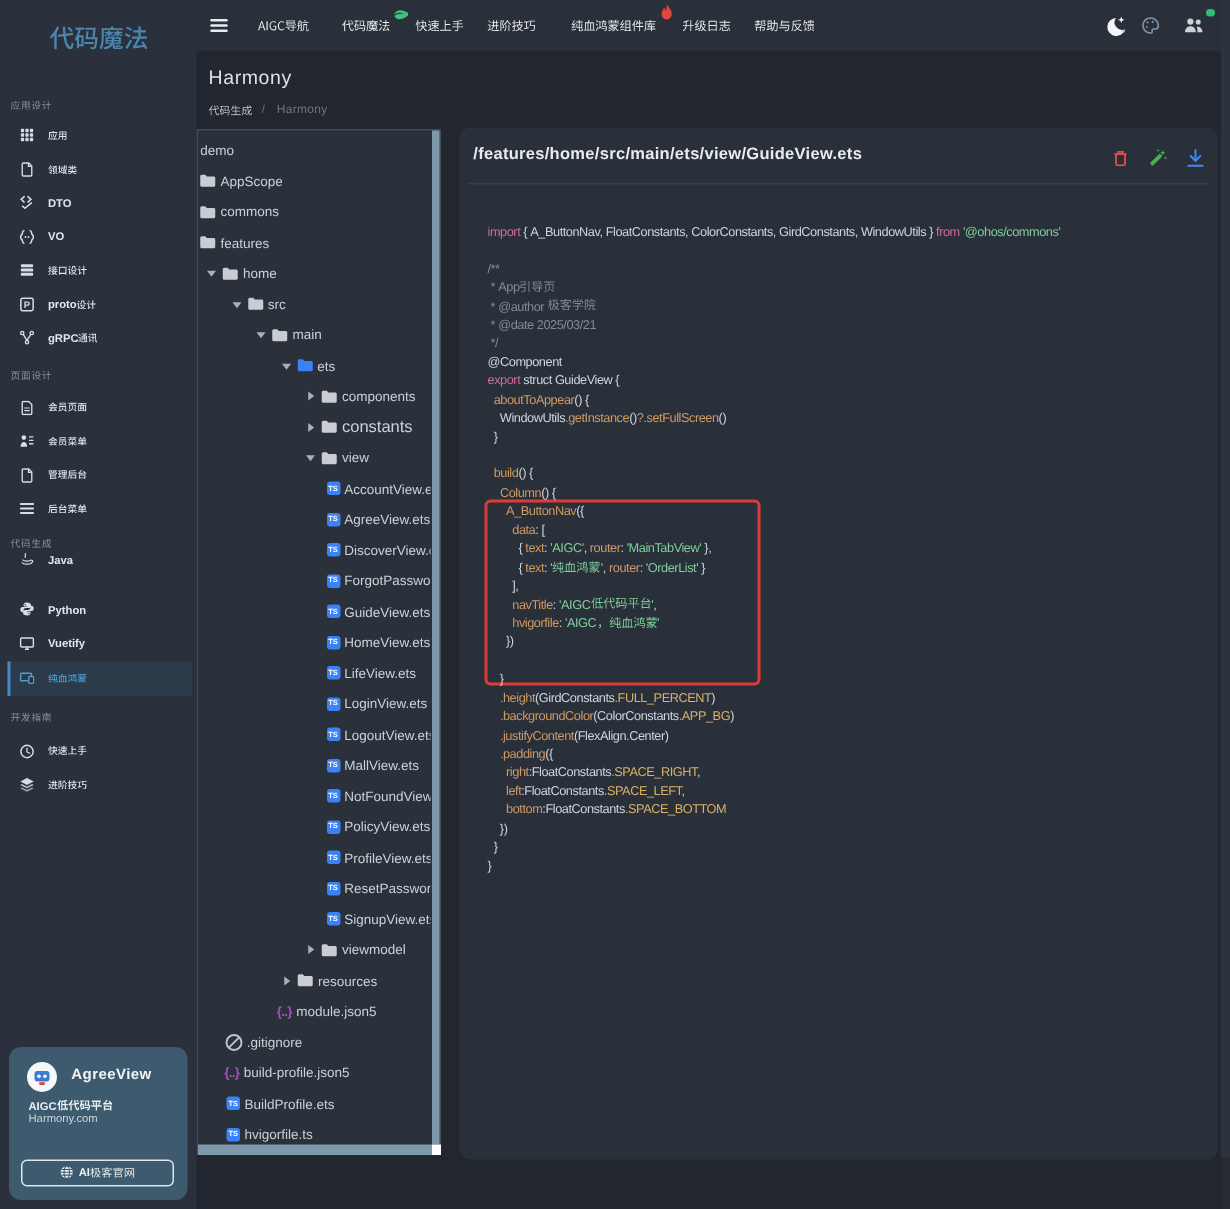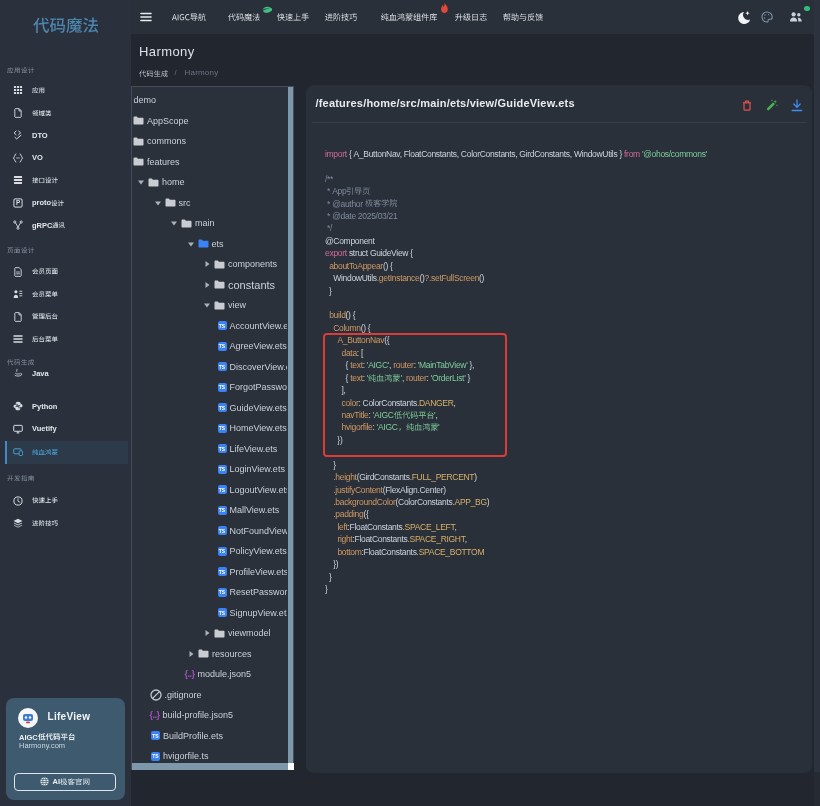--- a/index.html
+++ b/index.html
@@ -302,36 +302,35 @@
     <div style="height:12.45px;line-height:12.45px;white-space:pre"></div>
     <div style="height:12.45px;line-height:12.45px;white-space:pre"><span style="color:#ced4de">&nbsp;&nbsp;</span><span style="color:#cf9a63">build</span><span style="color:#ced4de">()&nbsp;{</span></div>
     <div style="height:12.45px;line-height:12.45px;white-space:pre"><span style="color:#ced4de">&nbsp;&nbsp;&nbsp;&nbsp;</span><span style="color:#cf9a63">Column</span><span style="color:#ced4de">()&nbsp;{</span></div>
     <div style="height:12.45px;line-height:12.45px;white-space:pre"><span style="color:#ced4de">&nbsp;&nbsp;&nbsp;&nbsp;&nbsp;&nbsp;</span><span style="color:#cf9a63">A_ButtonNav</span><span style="color:#ced4de">({</span></div>
     <div style="height:12.45px;line-height:12.45px;white-space:pre"><span style="color:#ced4de">&nbsp;&nbsp;&nbsp;&nbsp;&nbsp;&nbsp;&nbsp;&nbsp;</span><span style="color:#cf9a63">data</span><span style="color:#ced4de">:&nbsp;[</span></div>
     <div style="height:12.45px;line-height:12.45px;white-space:pre"><span style="color:#ced4de">&nbsp;&nbsp;&nbsp;&nbsp;&nbsp;&nbsp;&nbsp;&nbsp;&nbsp;&nbsp;{&nbsp;</span><span style="color:#cf9a63">text</span><span style="color:#ced4de">:&nbsp;</span><span style="color:#7fcf9b">'AIGC'</span><span style="color:#ced4de">,&nbsp;</span><span style="color:#cf9a63">router</span><span style="color:#ced4de">:&nbsp;</span><span style="color:#7fcf9b">'MainTabView'</span><span style="color:#ced4de">&nbsp;},</span></div>
     <div style="height:12.45px;line-height:12.45px;white-space:pre"><span style="color:#ced4de">&nbsp;&nbsp;&nbsp;&nbsp;&nbsp;&nbsp;&nbsp;&nbsp;&nbsp;&nbsp;{&nbsp;</span><span style="color:#cf9a63">text</span><span style="color:#ced4de">:&nbsp;</span><span style="color:#7fcf9b">'</span><svg class="cjk" style="vertical-align:-1px" width="32.4" height="8.1" viewBox="0 -7.1 32.4 8.1">
         <path fill="#7fcf9b" d="M0.4 -0.4 0.5 0.1C1.3 -0 2.3 -0.3 3.3 -0.6L3.2 -1.1C2.2 -0.8 1.1 -0.6 0.4 -0.4ZM0.5 -3.4C0.6 -3.5 0.8 -3.5 1.9 -3.7C1.5 -3.1 1.2 -2.7 1 -2.6C0.8 -2.3 0.6 -2 0.4 -2C0.5 -1.9 0.6 -1.6 0.6 -1.5C0.8 -1.6 1 -1.7 3.2 -2.1C3.2 -2.2 3.2 -2.4 3.2 -2.6L1.4 -2.3C2.1 -3 2.7 -3.9 3.3 -4.8L2.8 -5.1C2.6 -4.8 2.4 -4.5 2.2 -4.2L1.1 -4.1C1.6 -4.8 2.1 -5.7 2.4 -6.6L1.9 -6.8C1.6 -5.8 1 -4.8 0.8 -4.5C0.6 -4.2 0.5 -4 0.3 -4C0.4 -3.8 0.5 -3.5 0.5 -3.4ZM3.5 -4.4V-1.6H5.2V-0.5C5.2 0.2 5.2 0.3 5.4 0.5C5.6 0.6 5.8 0.6 6.1 0.6C6.2 0.6 6.6 0.6 6.8 0.6C7 0.6 7.2 0.6 7.4 0.5C7.5 0.5 7.6 0.4 7.7 0.2C7.8 0 7.8 -0.3 7.8 -0.7C7.6 -0.7 7.4 -0.8 7.3 -0.9C7.2 -0.6 7.2 -0.3 7.2 -0.2C7.2 -0.1 7.1 -0 7 0C7 0 6.8 0 6.7 0C6.5 0 6.3 0 6.2 0C6.1 0 6 0 5.9 -0C5.8 -0.1 5.8 -0.2 5.8 -0.5V-1.6H6.8V-1.1H7.4V-4.4H6.8V-2.2H5.8V-5.2H7.7V-5.7H5.8V-6.8H5.2V-5.7H3.4V-5.2H5.2V-2.2H4.1V-4.4Z M9.2 -5.2V-0.4H8.4V0.2H15.9V-0.4H15.1V-5.2H11.8C12 -5.6 12.2 -6.2 12.4 -6.6L11.7 -6.8C11.6 -6.3 11.3 -5.7 11.1 -5.2ZM9.8 -0.4V-4.6H11V-0.4ZM11.6 -0.4V-4.6H12.8V-0.4ZM13.3 -0.4V-4.6H14.5V-0.4Z M16.7 -6.4C17.1 -6.1 17.5 -5.7 17.7 -5.4L18.1 -5.7C17.9 -6 17.5 -6.4 17.1 -6.7ZM16.5 -4.1C16.9 -3.8 17.4 -3.4 17.6 -3.1L18 -3.5C17.8 -3.8 17.3 -4.2 16.9 -4.4ZM16.6 0.2 17.1 0.5C17.4 -0.2 17.8 -1.2 18.1 -2L17.6 -2.3C17.3 -1.4 16.9 -0.4 16.6 0.2ZM20.2 -1.5V-0.9H22.9V-1.5ZM21.4 -5C21.7 -4.7 22 -4.4 22.2 -4.1L22.6 -4.4C22.4 -4.7 22 -5 21.7 -5.3ZM18.1 -1.6 18.3 -1C18.9 -1.3 19.7 -1.7 20.4 -2L20.3 -2.5L19.5 -2.2V-5.2H20.3V-5.8H18.2V-5.2H19V-1.9ZM23.2 -6.1H21.9C22 -6.3 22.1 -6.5 22.2 -6.7L21.6 -6.8C21.5 -6.6 21.4 -6.3 21.3 -6.1H20.6V-2.3H23.2C23.2 -0.7 23.1 -0.1 23 0C22.9 0.1 22.9 0.1 22.7 0.1C22.6 0.1 22.2 0.1 21.8 0.1C21.9 0.2 22 0.4 22 0.6C22.4 0.6 22.8 0.6 23 0.6C23.2 0.6 23.3 0.5 23.5 0.3C23.7 0.1 23.8 -0.6 23.8 -2.5C23.8 -2.6 23.8 -2.7 23.8 -2.7H23.4L21.2 -2.7V-5.6H22.9C22.8 -4.4 22.8 -3.9 22.7 -3.8C22.6 -3.8 22.6 -3.7 22.5 -3.7C22.4 -3.7 22.1 -3.7 21.8 -3.8C21.9 -3.6 21.9 -3.4 21.9 -3.3C22.3 -3.3 22.5 -3.3 22.7 -3.3C22.9 -3.3 23 -3.4 23.1 -3.5C23.3 -3.7 23.4 -4.3 23.4 -5.8C23.5 -5.9 23.5 -6.1 23.5 -6.1Z M25.1 -5.2V-3.9H25.6V-4.7H31.1V-3.9H31.7V-5.2ZM26.2 -4.3V-3.9H30.6V-4.3ZM30.5 -2.7C30.1 -2.4 29.3 -2.1 28.8 -1.8C28.6 -2.1 28.3 -2.5 27.9 -2.7L28.3 -2.9H31.3V-3.4H25.4V-2.9H27.4C26.7 -2.6 25.7 -2.2 24.8 -2C24.9 -1.9 25.1 -1.7 25.1 -1.6C25.9 -1.8 26.7 -2.1 27.4 -2.5C27.6 -2.4 27.7 -2.3 27.8 -2.2C27.1 -1.7 25.9 -1.2 25 -1C25.1 -0.9 25.2 -0.7 25.3 -0.6C26.2 -0.8 27.3 -1.4 28.1 -1.8C28.2 -1.7 28.3 -1.6 28.3 -1.5C27.5 -0.8 26 -0.2 24.9 0.1C25 0.3 25.1 0.4 25.2 0.6C26.3 0.3 27.6 -0.4 28.5 -1C28.7 -0.6 28.6 -0.2 28.3 0C28.2 0.1 28.1 0.1 27.9 0.1C27.8 0.1 27.5 0.1 27.3 0.1C27.4 0.2 27.4 0.5 27.5 0.6C27.6 0.6 27.9 0.7 28 0.7C28.3 0.7 28.5 0.6 28.8 0.4C29.2 0.1 29.3 -0.6 29 -1.4L29.2 -1.4C29.7 -0.6 30.5 0.1 31.3 0.5C31.4 0.4 31.6 0.1 31.8 0C31 -0.3 30.2 -1 29.7 -1.7C30.1 -1.9 30.5 -2.1 30.9 -2.3ZM29.5 -6.8V-6.3H27.2V-6.8H26.6V-6.3H24.7V-5.8H26.6V-5.4H27.2V-5.8H29.5V-5.4H30.1V-5.8H31.9V-6.3H30.1V-6.8Z"></path>
       </svg><span style="color:#7fcf9b">'</span><span style="color:#ced4de">,&nbsp;</span><span style="color:#cf9a63">router</span><span style="color:#ced4de">:&nbsp;</span><span style="color:#7fcf9b">'OrderList'</span><span style="color:#ced4de">&nbsp;}</span></div>
     <div style="height:12.45px;line-height:12.45px;white-space:pre"><span style="color:#ced4de">&nbsp;&nbsp;&nbsp;&nbsp;&nbsp;&nbsp;&nbsp;&nbsp;],</span></div>
-    <div style="height:12.45px;line-height:12.45px;white-space:pre"><span style="color:#ced4de">&nbsp;&nbsp;&nbsp;&nbsp;&nbsp;&nbsp;&nbsp;&nbsp;</span><span style="color:#cf9a63">color</span><span style="color:#ced4de">:&nbsp;ColorConstants</span><span style="color:#d9b169">.DANGER</span><span style="color:#ced4de">,</span></div>
     <div style="height:12.45px;line-height:12.45px;white-space:pre"><span style="color:#ced4de">&nbsp;&nbsp;&nbsp;&nbsp;&nbsp;&nbsp;&nbsp;&nbsp;</span><span style="color:#cf9a63">navTitle</span><span style="color:#ced4de">:&nbsp;</span><span style="color:#7fcf9b">'AIGC</span><svg class="cjk" style="vertical-align:-1px" width="40.5" height="8.1" viewBox="0 -7.1 40.5 8.1">
         <path fill="#7fcf9b" d="M4.7 -1.1C5 -0.6 5.3 0.1 5.4 0.5L5.9 0.3C5.7 -0.1 5.4 -0.7 5.1 -1.2ZM2.1 -6.8C1.7 -5.5 1 -4.3 0.2 -3.5C0.3 -3.3 0.5 -3 0.5 -2.8C0.8 -3.2 1.1 -3.5 1.4 -3.9V0.6H1.9V-4.9C2.2 -5.4 2.5 -6 2.7 -6.6ZM2.9 0.7C3.1 0.6 3.3 0.5 4.8 0.1C4.8 -0 4.8 -0.3 4.8 -0.4L3.6 -0.1V-3.1H5.5C5.7 -0.9 6.2 0.6 7.1 0.6C7.4 0.6 7.7 0.2 7.8 -1C7.7 -1.1 7.5 -1.2 7.4 -1.3C7.3 -0.6 7.2 -0.1 7.1 -0.1C6.6 -0.2 6.3 -1.4 6.1 -3.1H7.7V-3.7H6C5.9 -4.4 5.9 -5.1 5.9 -5.9C6.4 -6 6.9 -6.1 7.4 -6.3L6.9 -6.8C6 -6.4 4.4 -6.1 3 -5.9L3.1 -5.9L3 -0.3C3 -0 2.9 0.1 2.7 0.2C2.8 0.3 2.9 0.5 2.9 0.7ZM5.4 -3.7H3.6V-5.5C4.2 -5.6 4.7 -5.7 5.3 -5.8C5.3 -5 5.4 -4.3 5.4 -3.7Z M13.9 -6.3C14.4 -5.9 14.9 -5.4 15.2 -5L15.7 -5.3C15.4 -5.7 14.8 -6.2 14.3 -6.6ZM12.5 -6.7C12.6 -5.8 12.6 -5 12.7 -4.3L10.7 -4L10.8 -3.5L12.8 -3.7C13.1 -1.2 13.7 0.5 15.1 0.6C15.5 0.7 15.8 0.2 16 -1.2C15.9 -1.2 15.6 -1.4 15.5 -1.5C15.4 -0.5 15.3 -0.1 15 -0.1C14.2 -0.2 13.6 -1.6 13.4 -3.8L15.8 -4.1L15.7 -4.7L13.3 -4.3C13.2 -5.1 13.2 -5.9 13.1 -6.7ZM10.6 -6.7C10.1 -5.4 9.2 -4.2 8.3 -3.4C8.4 -3.3 8.6 -3 8.6 -2.8C9 -3.2 9.4 -3.6 9.7 -4V0.6H10.3V-4.9C10.7 -5.4 11 -6 11.2 -6.5Z M19.5 -1.7V-1.1H22.6V-1.7ZM20.2 -5.3C20.1 -4.5 20 -3.4 19.9 -2.7H20.1L23.2 -2.7C23 -0.9 22.9 -0.2 22.6 -0C22.6 0.1 22.5 0.1 22.3 0.1C22.2 0.1 21.8 0.1 21.4 0C21.5 0.2 21.6 0.4 21.6 0.6C22 0.6 22.4 0.6 22.6 0.6C22.8 0.6 23 0.5 23.1 0.3C23.4 0.1 23.6 -0.8 23.8 -3C23.8 -3.1 23.8 -3.2 23.8 -3.2H22.8C22.9 -4.3 23.1 -5.5 23.1 -6.3L22.7 -6.4L22.6 -6.3H19.8V-5.8H22.5C22.4 -5.1 22.3 -4.1 22.2 -3.2H20.5C20.6 -3.8 20.7 -4.6 20.7 -5.2ZM16.6 -6.4V-5.8H17.6C17.4 -4.6 17 -3.4 16.4 -2.7C16.5 -2.5 16.7 -2.2 16.7 -2C16.9 -2.2 17 -2.4 17.1 -2.7V0.3H17.7V-0.4H19.2V-3.9H17.7C17.9 -4.5 18.1 -5.1 18.2 -5.8H19.4V-6.4ZM17.7 -3.3H18.6V-0.9H17.7Z M25.7 -5.1C26 -4.5 26.3 -3.7 26.5 -3.2L27 -3.4C26.9 -3.9 26.6 -4.7 26.3 -5.3ZM30.4 -5.3C30.2 -4.7 29.8 -3.9 29.5 -3.4L30.1 -3.2C30.4 -3.7 30.8 -4.5 31.1 -5.1ZM24.7 -2.8V-2.2H28V0.6H28.6V-2.2H32V-2.8H28.6V-5.7H31.5V-6.3H25.2V-5.7H28V-2.8Z M33.8 -2.8V0.6H34.5V0.2H38.4V0.6H39.1V-2.8ZM34.5 -0.4V-2.2H38.4V-0.4ZM33.4 -3.5C33.7 -3.6 34.2 -3.6 38.9 -3.8C39.1 -3.6 39.3 -3.4 39.4 -3.1L39.9 -3.5C39.5 -4.2 38.5 -5.2 37.7 -5.9L37.3 -5.6C37.6 -5.2 38.1 -4.8 38.4 -4.4L34.3 -4.2C35 -4.8 35.7 -5.7 36.4 -6.6L35.8 -6.8C35.1 -5.8 34.2 -4.8 33.9 -4.5C33.6 -4.3 33.4 -4.1 33.2 -4C33.3 -3.9 33.4 -3.6 33.4 -3.5Z"></path>
       </svg><span style="color:#7fcf9b">'</span><span style="color:#ced4de">,</span></div>
     <div style="height:12.45px;line-height:12.45px;white-space:pre"><span style="color:#ced4de">&nbsp;&nbsp;&nbsp;&nbsp;&nbsp;&nbsp;&nbsp;&nbsp;</span><span style="color:#cf9a63">hvigorfile</span><span style="color:#ced4de">:&nbsp;</span><span style="color:#7fcf9b">'AIGC</span><svg class="cjk" style="vertical-align:-1px" width="40.5" height="8.1" viewBox="0 -7.1 40.5 8.1">
         <path fill="#7fcf9b" d="M1.3 0.9C2.1 0.6 2.7 -0.1 2.7 -1C2.7 -1.5 2.4 -1.9 2 -1.9C1.7 -1.9 1.4 -1.7 1.4 -1.3C1.4 -0.9 1.6 -0.7 2 -0.7L2.1 -0.8C2.1 -0.2 1.7 0.2 1.1 0.4Z M8.5 -0.4 8.6 0.1C9.4 -0 10.4 -0.3 11.4 -0.6L11.3 -1.1C10.3 -0.8 9.2 -0.6 8.5 -0.4ZM8.6 -3.4C8.7 -3.5 8.9 -3.5 10 -3.7C9.6 -3.1 9.3 -2.7 9.1 -2.6C8.9 -2.3 8.7 -2 8.5 -2C8.6 -1.9 8.7 -1.6 8.7 -1.5C8.9 -1.6 9.1 -1.7 11.3 -2.1C11.3 -2.2 11.3 -2.4 11.3 -2.6L9.5 -2.3C10.2 -3 10.8 -3.9 11.4 -4.8L10.9 -5.1C10.7 -4.8 10.5 -4.5 10.3 -4.2L9.2 -4.1C9.7 -4.8 10.2 -5.7 10.5 -6.6L10 -6.8C9.7 -5.8 9.1 -4.8 8.9 -4.5C8.7 -4.2 8.6 -4 8.4 -4C8.5 -3.8 8.6 -3.5 8.6 -3.4ZM11.6 -4.4V-1.6H13.3V-0.5C13.3 0.2 13.3 0.3 13.5 0.5C13.7 0.6 13.9 0.6 14.2 0.6C14.3 0.6 14.7 0.6 14.9 0.6C15.1 0.6 15.3 0.6 15.5 0.5C15.6 0.5 15.7 0.4 15.8 0.2C15.9 0 15.9 -0.3 15.9 -0.7C15.7 -0.7 15.5 -0.8 15.4 -0.9C15.3 -0.6 15.3 -0.3 15.3 -0.2C15.3 -0.1 15.2 -0 15.1 0C15.1 0 14.9 0 14.8 0C14.6 0 14.4 0 14.3 0C14.2 0 14.1 0 14 -0C13.9 -0.1 13.9 -0.2 13.9 -0.5V-1.6H14.9V-1.1H15.5V-4.4H14.9V-2.2H13.9V-5.2H15.8V-5.7H13.9V-6.8H13.3V-5.7H11.5V-5.2H13.3V-2.2H12.2V-4.4Z M17.3 -5.2V-0.4H16.5V0.2H24V-0.4H23.2V-5.2H19.9C20.1 -5.6 20.3 -6.2 20.5 -6.6L19.8 -6.8C19.7 -6.3 19.4 -5.7 19.2 -5.2ZM17.9 -0.4V-4.6H19.1V-0.4ZM19.7 -0.4V-4.6H20.9V-0.4ZM21.4 -0.4V-4.6H22.6V-0.4Z M24.8 -6.4C25.2 -6.1 25.6 -5.7 25.8 -5.4L26.2 -5.7C26 -6 25.6 -6.4 25.2 -6.7ZM24.6 -4.1C25 -3.8 25.5 -3.4 25.7 -3.1L26.1 -3.5C25.9 -3.8 25.4 -4.2 25 -4.4ZM24.7 0.2 25.2 0.5C25.5 -0.2 25.9 -1.2 26.2 -2L25.7 -2.3C25.4 -1.4 25 -0.4 24.7 0.2ZM28.3 -1.5V-0.9H31V-1.5ZM29.5 -5C29.8 -4.7 30.1 -4.4 30.3 -4.1L30.7 -4.4C30.5 -4.7 30.1 -5 29.8 -5.3ZM26.2 -1.6 26.4 -1C27 -1.3 27.8 -1.7 28.5 -2L28.4 -2.5L27.6 -2.2V-5.2H28.4V-5.8H26.3V-5.2H27.1V-1.9ZM31.3 -6.1H30C30.1 -6.3 30.2 -6.5 30.3 -6.7L29.7 -6.8C29.6 -6.6 29.5 -6.3 29.4 -6.1H28.7V-2.3H31.3C31.3 -0.7 31.2 -0.1 31.1 0C31 0.1 31 0.1 30.8 0.1C30.7 0.1 30.3 0.1 29.9 0.1C30 0.2 30.1 0.4 30.1 0.6C30.5 0.6 30.9 0.6 31.1 0.6C31.3 0.6 31.4 0.5 31.6 0.3C31.8 0.1 31.9 -0.6 31.9 -2.5C31.9 -2.6 31.9 -2.7 31.9 -2.7H31.5L29.3 -2.7V-5.6H31C30.9 -4.4 30.9 -3.9 30.8 -3.8C30.7 -3.8 30.7 -3.7 30.6 -3.7C30.5 -3.7 30.2 -3.7 29.9 -3.8C30 -3.6 30 -3.4 30 -3.3C30.4 -3.3 30.6 -3.3 30.8 -3.3C31 -3.3 31.1 -3.4 31.2 -3.5C31.4 -3.7 31.5 -4.3 31.5 -5.8C31.6 -5.9 31.6 -6.1 31.6 -6.1Z M33.2 -5.2V-3.9H33.7V-4.7H39.2V-3.9H39.8V-5.2ZM34.3 -4.3V-3.9H38.7V-4.3ZM38.6 -2.7C38.2 -2.4 37.4 -2.1 36.9 -1.8C36.7 -2.1 36.4 -2.5 36 -2.7L36.4 -2.9H39.4V-3.4H33.5V-2.9H35.5C34.8 -2.6 33.8 -2.2 32.9 -2C33 -1.9 33.2 -1.7 33.2 -1.6C34 -1.8 34.8 -2.1 35.5 -2.5C35.7 -2.4 35.8 -2.3 35.9 -2.2C35.2 -1.7 34 -1.2 33.1 -1C33.2 -0.9 33.3 -0.7 33.4 -0.6C34.3 -0.8 35.4 -1.4 36.2 -1.8C36.3 -1.7 36.4 -1.6 36.4 -1.5C35.6 -0.8 34.1 -0.2 33 0.1C33.1 0.3 33.2 0.4 33.3 0.6C34.4 0.3 35.7 -0.4 36.6 -1C36.8 -0.6 36.7 -0.2 36.4 0C36.3 0.1 36.2 0.1 36 0.1C35.9 0.1 35.6 0.1 35.4 0.1C35.5 0.2 35.5 0.5 35.6 0.6C35.7 0.6 36 0.7 36.1 0.7C36.4 0.7 36.6 0.6 36.9 0.4C37.3 0.1 37.4 -0.6 37.1 -1.4L37.3 -1.4C37.8 -0.6 38.6 0.1 39.4 0.5C39.5 0.4 39.7 0.1 39.9 0C39.1 -0.3 38.3 -1 37.8 -1.7C38.2 -1.9 38.6 -2.1 39 -2.3ZM37.6 -6.8V-6.3H35.3V-6.8H34.7V-6.3H32.8V-5.8H34.7V-5.4H35.3V-5.8H37.6V-5.4H38.2V-5.8H40V-6.3H38.2V-6.8Z"></path>
       </svg><span style="color:#7fcf9b">'</span></div>
     <div style="height:12.45px;line-height:12.45px;white-space:pre"><span style="color:#ced4de">&nbsp;&nbsp;&nbsp;&nbsp;&nbsp;&nbsp;})</span></div>
     <div style="height:12.45px;line-height:12.45px;white-space:pre"></div>
     <div style="height:12.45px;line-height:12.45px;white-space:pre"><span style="color:#ced4de">&nbsp;&nbsp;&nbsp;&nbsp;}</span></div>
     <div style="height:12.45px;line-height:12.45px;white-space:pre"><span style="color:#ced4de">&nbsp;&nbsp;&nbsp;&nbsp;</span><span style="color:#cf9a63">.height</span><span style="color:#ced4de">(GirdConstants</span><span style="color:#d9b169">.FULL_PERCENT</span><span style="color:#ced4de">)</span></div>
+    <div style="height:12.45px;line-height:12.45px;white-space:pre"><span style="color:#ced4de">&nbsp;&nbsp;&nbsp;&nbsp;</span><span style="color:#cf9a63">.backgroundColor</span><span style="color:#ced4de">(ColorConstants</span><span style="color:#d9b169">.APP_BG</span><span style="color:#ced4de">)</span></div>
     <div style="height:12.45px;line-height:12.45px;white-space:pre"><span style="color:#ced4de">&nbsp;&nbsp;&nbsp;&nbsp;</span><span style="color:#cf9a63">.justifyContent</span><span style="color:#ced4de">(FlexAlign.Center)</span></div>
-    <div style="height:12.45px;line-height:12.45px;white-space:pre"><span style="color:#ced4de">&nbsp;&nbsp;&nbsp;&nbsp;</span><span style="color:#cf9a63">.backgroundColor</span><span style="color:#ced4de">(ColorConstants</span><span style="color:#d9b169">.APP_BG</span><span style="color:#ced4de">)</span></div>
     <div style="height:12.45px;line-height:12.45px;white-space:pre"><span style="color:#ced4de">&nbsp;&nbsp;&nbsp;&nbsp;</span><span style="color:#cf9a63">.padding</span><span style="color:#ced4de">({</span></div>
+    <div style="height:12.45px;line-height:12.45px;white-space:pre"><span style="color:#ced4de">&nbsp;&nbsp;&nbsp;&nbsp;&nbsp;&nbsp;</span><span style="color:#cf9a63">right</span><span style="color:#ced4de">:FloatConstants</span><span style="color:#d9b169">.SPACE_RIGHT</span><span style="color:#ced4de">,</span></div>
     <div style="height:12.45px;line-height:12.45px;white-space:pre"><span style="color:#ced4de">&nbsp;&nbsp;&nbsp;&nbsp;&nbsp;&nbsp;</span><span style="color:#cf9a63">left</span><span style="color:#ced4de">:FloatConstants</span><span style="color:#d9b169">.SPACE_LEFT</span><span style="color:#ced4de">,</span></div>
-    <div style="height:12.45px;line-height:12.45px;white-space:pre"><span style="color:#ced4de">&nbsp;&nbsp;&nbsp;&nbsp;&nbsp;&nbsp;</span><span style="color:#cf9a63">right</span><span style="color:#ced4de">:FloatConstants</span><span style="color:#d9b169">.SPACE_RIGHT</span><span style="color:#ced4de">,</span></div>
     <div style="height:12.45px;line-height:12.45px;white-space:pre"><span style="color:#ced4de">&nbsp;&nbsp;&nbsp;&nbsp;&nbsp;&nbsp;</span><span style="color:#cf9a63">bottom</span><span style="color:#ced4de">:FloatConstants</span><span style="color:#d9b169">.SPACE_BOTTOM</span></div>
     <div style="height:12.45px;line-height:12.45px;white-space:pre"><span style="color:#ced4de">&nbsp;&nbsp;&nbsp;&nbsp;})</span></div>
     <div style="height:12.45px;line-height:12.45px;white-space:pre"><span style="color:#ced4de">&nbsp;&nbsp;}</span></div>
     <div style="height:12.45px;line-height:12.45px;white-space:pre"><span style="color:#ced4de">}</span></div>
   </div>
 <div class="abs" style="left:0;top:0;width:131px;height:806px;background:#2a313d"></div>
 <div class="abs" style="left:33px;top:16.7px">
     <svg class="cjk blk" style="vertical-align:-2px" width="66" height="16.5" viewBox="0 -14.5 66 16.5">
       <path fill="#4c86ae" d="M11.8 -12.9C12.7 -12.1 13.8 -11 14.3 -10.2L15.5 -11C15 -11.8 13.9 -12.9 13 -13.7ZM8.9 -13.7C9 -11.9 9 -10.3 9.2 -8.8L5.5 -8.3L5.7 -6.8L9.3 -7.3C10 -2.2 11.3 1.1 14 1.4C14.9 1.4 15.7 0.6 16.1 -2.4C15.8 -2.6 15.1 -3 14.8 -3.3C14.7 -1.4 14.4 -0.5 14 -0.5C12.4 -0.7 11.4 -3.4 10.9 -7.5L15.8 -8.1L15.6 -9.6L10.7 -9C10.6 -10.4 10.5 -12 10.5 -13.7ZM5 -13.8C3.9 -11.2 2.1 -8.7 0.3 -7.1C0.5 -6.8 1 -6 1.2 -5.6C1.8 -6.2 2.5 -6.9 3.2 -7.8V1.4H4.8V-10C5.4 -11.1 6 -12.2 6.4 -13.3Z M23.3 -3.5V-2.1H29.5V-3.5ZM24.6 -10.7C24.5 -9 24.2 -6.8 24 -5.4H30.5C30.2 -2 29.9 -0.6 29.5 -0.2C29.3 -0.1 29.1 -0 28.9 -0C28.5 -0 27.9 -0 27.1 -0.1C27.3 0.3 27.5 0.9 27.5 1.3C28.3 1.3 29.1 1.3 29.5 1.3C30 1.2 30.4 1.1 30.7 0.7C31.3 0.1 31.7 -1.7 32 -6.1C32.1 -6.3 32.1 -6.7 32.1 -6.7H30.1C30.4 -8.8 30.6 -11.2 30.8 -13L29.7 -13.1L29.4 -13H23.8V-11.6H29.2C29 -10.2 28.8 -8.3 28.6 -6.7H25.6C25.8 -8 25.9 -9.4 26 -10.6ZM17.3 -13.1V-11.7H19.2C18.8 -9.3 18 -7.1 16.9 -5.6C17.1 -5.2 17.5 -4.3 17.5 -3.9C17.8 -4.2 18.1 -4.6 18.3 -5V0.6H19.7V-0.7H22.7V-8H19.7C20.1 -9.2 20.4 -10.4 20.7 -11.7H23.1V-13.1ZM19.7 -6.6H21.3V-2H19.7Z M39.1 -11.2V-10.4H36.8V-9.4H38.6C38 -8.8 37.2 -8.2 36.4 -8C36.6 -7.8 37 -7.4 37.1 -7.1C37.8 -7.4 38.5 -8 39.1 -8.6V-7H40.3V-8.7C40.8 -8.4 41.4 -8 41.7 -7.8L42.4 -8.5C42.1 -8.7 41.2 -9.2 40.6 -9.4H42.4V-10.4H40.3V-11.2ZM44.9 -11.2V-10.4H42.9V-9.4H44.4C43.8 -8.9 43 -8.4 42.2 -8.1C42.5 -7.9 42.8 -7.5 43 -7.2C43.7 -7.5 44.4 -8.1 44.9 -8.6V-7H46.1V-8.6C46.7 -8 47.5 -7.4 48.1 -7.1C48.3 -7.3 48.7 -7.7 48.9 -7.9C48.2 -8.3 47.2 -8.8 46.6 -9.4H48.6V-10.4H46.1V-11.2ZM38.8 -4H41.4C41.4 -3.7 41.3 -3.5 41.2 -3.2H38.8ZM42.9 -4H46.2V-3.2H42.7C42.8 -3.5 42.9 -3.7 42.9 -4ZM38.8 -5.6H41.7L41.6 -4.8H38.8ZM43.2 -5.6H46.2V-4.8H43.1ZM44.2 0C44.4 -0.1 44.8 -0.2 46.8 -0.5L47 -0.1L47.7 -0.4C47.5 -0.7 47.1 -1.4 46.8 -1.9L46.2 -1.6L46.4 -1.1L45.3 -1C45.5 -1.3 45.8 -1.6 46 -2L45.4 -2.3H47.6V-6.6H42.4C42.6 -6.8 42.8 -7 42.9 -7.2L41.4 -7.5C41.3 -7.2 41.1 -6.9 40.9 -6.6H37.4V-2.3H40.7C39.9 -1.1 38.5 -0.3 35.9 0.2C36.2 0.5 36.6 1.1 36.7 1.5C39.8 0.8 41.3 -0.3 42.2 -1.9V-0.2C42.2 0.9 42.7 1.1 44.3 1.1C44.7 1.1 46.9 1.1 47.3 1.1C48.5 1.1 48.9 0.8 49 -0.6C48.7 -0.6 48.2 -0.8 47.9 -0.9C47.9 0 47.7 0.2 47.2 0.2C46.7 0.2 44.8 0.2 44.5 0.2C43.7 0.2 43.6 0.1 43.6 -0.2V-2H42.3L42.4 -2.3H45.2C44.9 -1.7 44.5 -1.2 44.4 -1C44.2 -0.9 44.1 -0.8 43.9 -0.8C44 -0.6 44.2 -0.2 44.2 0ZM40.7 -13.7C40.8 -13.4 41 -13 41.1 -12.6H34.8V-7.4C34.8 -5 34.7 -1.7 33.4 0.5C33.7 0.7 34.4 1.2 34.6 1.5C36 -1 36.2 -4.8 36.2 -7.4V-11.5H48.8V-12.6H42.9C42.7 -13.1 42.5 -13.6 42.2 -14Z M51.1 -12.6C52.1 -12.1 53.5 -11.3 54.2 -10.8L55.1 -12C54.4 -12.6 53 -13.3 51.9 -13.7ZM50.1 -8.2C51.2 -7.7 52.6 -6.9 53.2 -6.4L54.1 -7.7C53.4 -8.2 52 -8.9 51 -9.3ZM50.7 0.1 52 1.2C53 -0.4 54.1 -2.4 55 -4.1L53.9 -5.1C52.9 -3.3 51.6 -1.1 50.7 0.1ZM56 0.9C56.5 0.7 57.2 0.5 63.1 -0.2C63.4 0.4 63.6 0.9 63.8 1.4L65.2 0.7C64.7 -0.6 63.5 -2.6 62.3 -4L61.1 -3.4C61.5 -2.8 62 -2.2 62.4 -1.5L57.7 -1C58.7 -2.3 59.6 -4 60.4 -5.6H65V-7.1H60.8V-9.8H64.3V-11.3H60.8V-13.9H59.2V-11.3H55.8V-9.8H59.2V-7.1H55.1V-5.6H58.5C57.8 -3.9 56.8 -2.2 56.5 -1.7C56.1 -1.1 55.8 -0.8 55.4 -0.7C55.6 -0.2 55.9 0.6 56 0.9Z"></path>
     </svg>
@@ -558,21 +557,21 @@
   </div>
 <div class="abs" style="left:6px;top:698px;width:119px;height:102px;background:#3d5a6f;border-radius:8px"></div>
 <div class="abs" style="left:17.5px;top:707.5px;width:20.5px;height:20.5px;border-radius:50%;background:#f5f7f8;display:flex;align-items:center;justify-content:center">
     <svg width="14" height="14" viewBox="0 0 14 14">
       <rect x="2" y="3" width="10" height="7" rx="2" fill="#3a7bd5"></rect>
       <circle cx="5" cy="6.5" r="1.2" fill="#fff"></circle>
       <circle cx="9" cy="6.5" r="1.2" fill="#fff"></circle>
       <rect x="5" y="10.5" width="4" height="1.8" rx="0.9" fill="#d94040"></rect>
     </svg>
   </div>
-<div class="abs" style="left:47.5px;top:710.5px;font-size:10px;font-weight:bold;color:#f2f5f7;letter-spacing:0.3px">LifeView</div>
+<div class="abs" style="left:47.5px;top:710.5px;font-size:10px;font-weight:bold;color:#f2f5f7;letter-spacing:0.3px">AgreeView</div>
 <div class="abs" style="left:19px;top:733px;height:9px;line-height:9px;font-size:7.5px;font-weight:bold;color:#eef2f4;white-space:nowrap">AIGC<svg class="cjk" style="vertical-align:-0.9px" width="37.5" height="7.5" viewBox="0 -6.6 37.5 7.5">
       <path fill="#eef2f4" d="M4.2 -1C4.5 -0.5 4.8 0.2 4.9 0.6L5.5 0.3C5.4 -0.1 5.1 -0.7 4.9 -1.2ZM1.8 -6.3C1.4 -5.2 0.8 -4.1 0.2 -3.4C0.3 -3.1 0.6 -2.6 0.6 -2.4C0.8 -2.6 1 -2.8 1.2 -3.1V0.7H2V-4.6C2.3 -5.1 2.5 -5.6 2.6 -6.1ZM2.8 0.7C2.9 0.6 3.1 0.5 4.4 0.2C4.4 -0 4.4 -0.4 4.4 -0.6L3.6 -0.4V-2.8H5C5.3 -0.7 5.7 0.6 6.5 0.6C6.8 0.6 7.2 0.3 7.4 -0.9C7.2 -1 6.9 -1.2 6.7 -1.4C6.7 -0.8 6.6 -0.5 6.5 -0.5C6.3 -0.5 6.1 -1.4 5.9 -2.8H7.2V-3.6H5.8C5.8 -4.1 5.8 -4.7 5.7 -5.3C6.2 -5.4 6.7 -5.5 7.1 -5.7L6.3 -6.4C5.5 -6.1 4.1 -5.8 2.8 -5.6L2.8 -5.6L2.8 -0.5C2.8 -0.2 2.6 -0.1 2.5 -0C2.6 0.1 2.7 0.5 2.8 0.7ZM5 -3.6H3.6V-4.9C4 -5 4.5 -5 4.9 -5.1C4.9 -4.6 4.9 -4.1 5 -3.6Z M12.9 -5.9C13.3 -5.5 13.7 -5 13.9 -4.6L14.6 -5.1C14.4 -5.5 13.9 -6 13.5 -6.3ZM11.5 -6.3C11.5 -5.5 11.5 -4.7 11.6 -4L10.1 -3.8L10.2 -3L11.7 -3.2C11.9 -0.9 12.5 0.5 13.8 0.7C14.2 0.7 14.6 0.3 14.8 -1.1C14.7 -1.2 14.3 -1.4 14.1 -1.6C14 -0.8 13.9 -0.4 13.8 -0.4C13.2 -0.5 12.8 -1.6 12.6 -3.3L14.7 -3.6L14.6 -4.4L12.5 -4.2C12.4 -4.8 12.4 -5.5 12.4 -6.3ZM9.6 -6.3C9.2 -5.2 8.4 -4.1 7.6 -3.4C7.7 -3.1 8 -2.7 8.1 -2.5C8.3 -2.7 8.6 -3 8.9 -3.3V0.7H9.8V-4.6C10.1 -5.1 10.3 -5.6 10.5 -6Z M18.1 -1.6V-0.8H20.8V-1.6ZM18.7 -4.9C18.6 -4.1 18.5 -3 18.4 -2.4H18.6L21.2 -2.4C21.1 -1 21 -0.4 20.8 -0.2C20.7 -0.1 20.6 -0.1 20.5 -0.1C20.4 -0.1 20.1 -0.1 19.8 -0.2C19.9 0.1 20 0.4 20 0.6C20.4 0.7 20.7 0.6 20.9 0.6C21.2 0.6 21.3 0.5 21.5 0.3C21.8 0 21.9 -0.8 22.1 -2.8C22.1 -2.9 22.1 -3.1 22.1 -3.1H21.3C21.4 -4.1 21.5 -5.1 21.6 -6L20.9 -6L20.8 -6H18.3V-5.2H20.6C20.6 -4.6 20.5 -3.8 20.4 -3.1H19.3C19.4 -3.7 19.4 -4.3 19.5 -4.8ZM15.3 -6V-5.2H16.1C15.9 -4.2 15.6 -3.3 15.2 -2.7C15.3 -2.4 15.4 -1.9 15.5 -1.6C15.6 -1.7 15.7 -1.9 15.8 -2V0.3H16.5V-0.2H17.9V-3.7H16.6C16.7 -4.2 16.9 -4.7 17 -5.2H18V-6ZM16.5 -2.9H17.1V-1H16.5Z M23.7 -4.5C23.9 -4 24.2 -3.4 24.2 -3L25.1 -3.2C25 -3.7 24.8 -4.3 24.5 -4.8ZM28 -4.8C27.8 -4.3 27.6 -3.6 27.3 -3.2L28.1 -3C28.4 -3.4 28.7 -4 28.9 -4.6ZM22.8 -2.7V-1.8H25.8V0.7H26.7V-1.8H29.7V-2.7H26.7V-5H29.2V-5.9H23.2V-5H25.8V-2.7Z M31.2 -2.6V0.7H32.1V0.3H35.3V0.7H36.3V-2.6ZM32.1 -0.6V-1.8H35.3V-0.6ZM31 -3.1C31.4 -3.3 31.9 -3.3 35.9 -3.5C36.1 -3.3 36.2 -3.1 36.3 -2.9L37 -3.5C36.7 -4.1 35.8 -5 35.1 -5.7L34.4 -5.2C34.6 -4.9 35 -4.6 35.2 -4.3L32.2 -4.2C32.7 -4.7 33.3 -5.4 33.8 -6.1L32.9 -6.5C32.4 -5.6 31.6 -4.7 31.3 -4.4C31.1 -4.2 30.9 -4.1 30.7 -4C30.8 -3.8 30.9 -3.3 31 -3.1Z"></path>
     </svg></div>
 <div class="abs" style="left:19px;top:741px;font-size:7.5px;color:#cfd8de">Harmony.com</div>
 <div class="abs" style="left:14px;top:772.5px;width:102px;height:18px;border:1px solid #dfe5e9;border-radius:4px;display:flex;align-items:center;justify-content:center">
     <svg width="9" height="9" viewBox="0 0 9 9" style="margin-right:3.5px">
       <circle cx="4.5" cy="4.5" r="4" fill="#eef2f4"></circle>
       <g stroke="#3d5a6f" stroke-width="0.7" fill="none">
         <ellipse cx="4.5" cy="4.5" rx="1.8" ry="4"></ellipse>
         <path d="M0.5 4.5 L8.5 4.5 M1 2.6 L8 2.6 M1 6.4 L8 6.4"></path>

